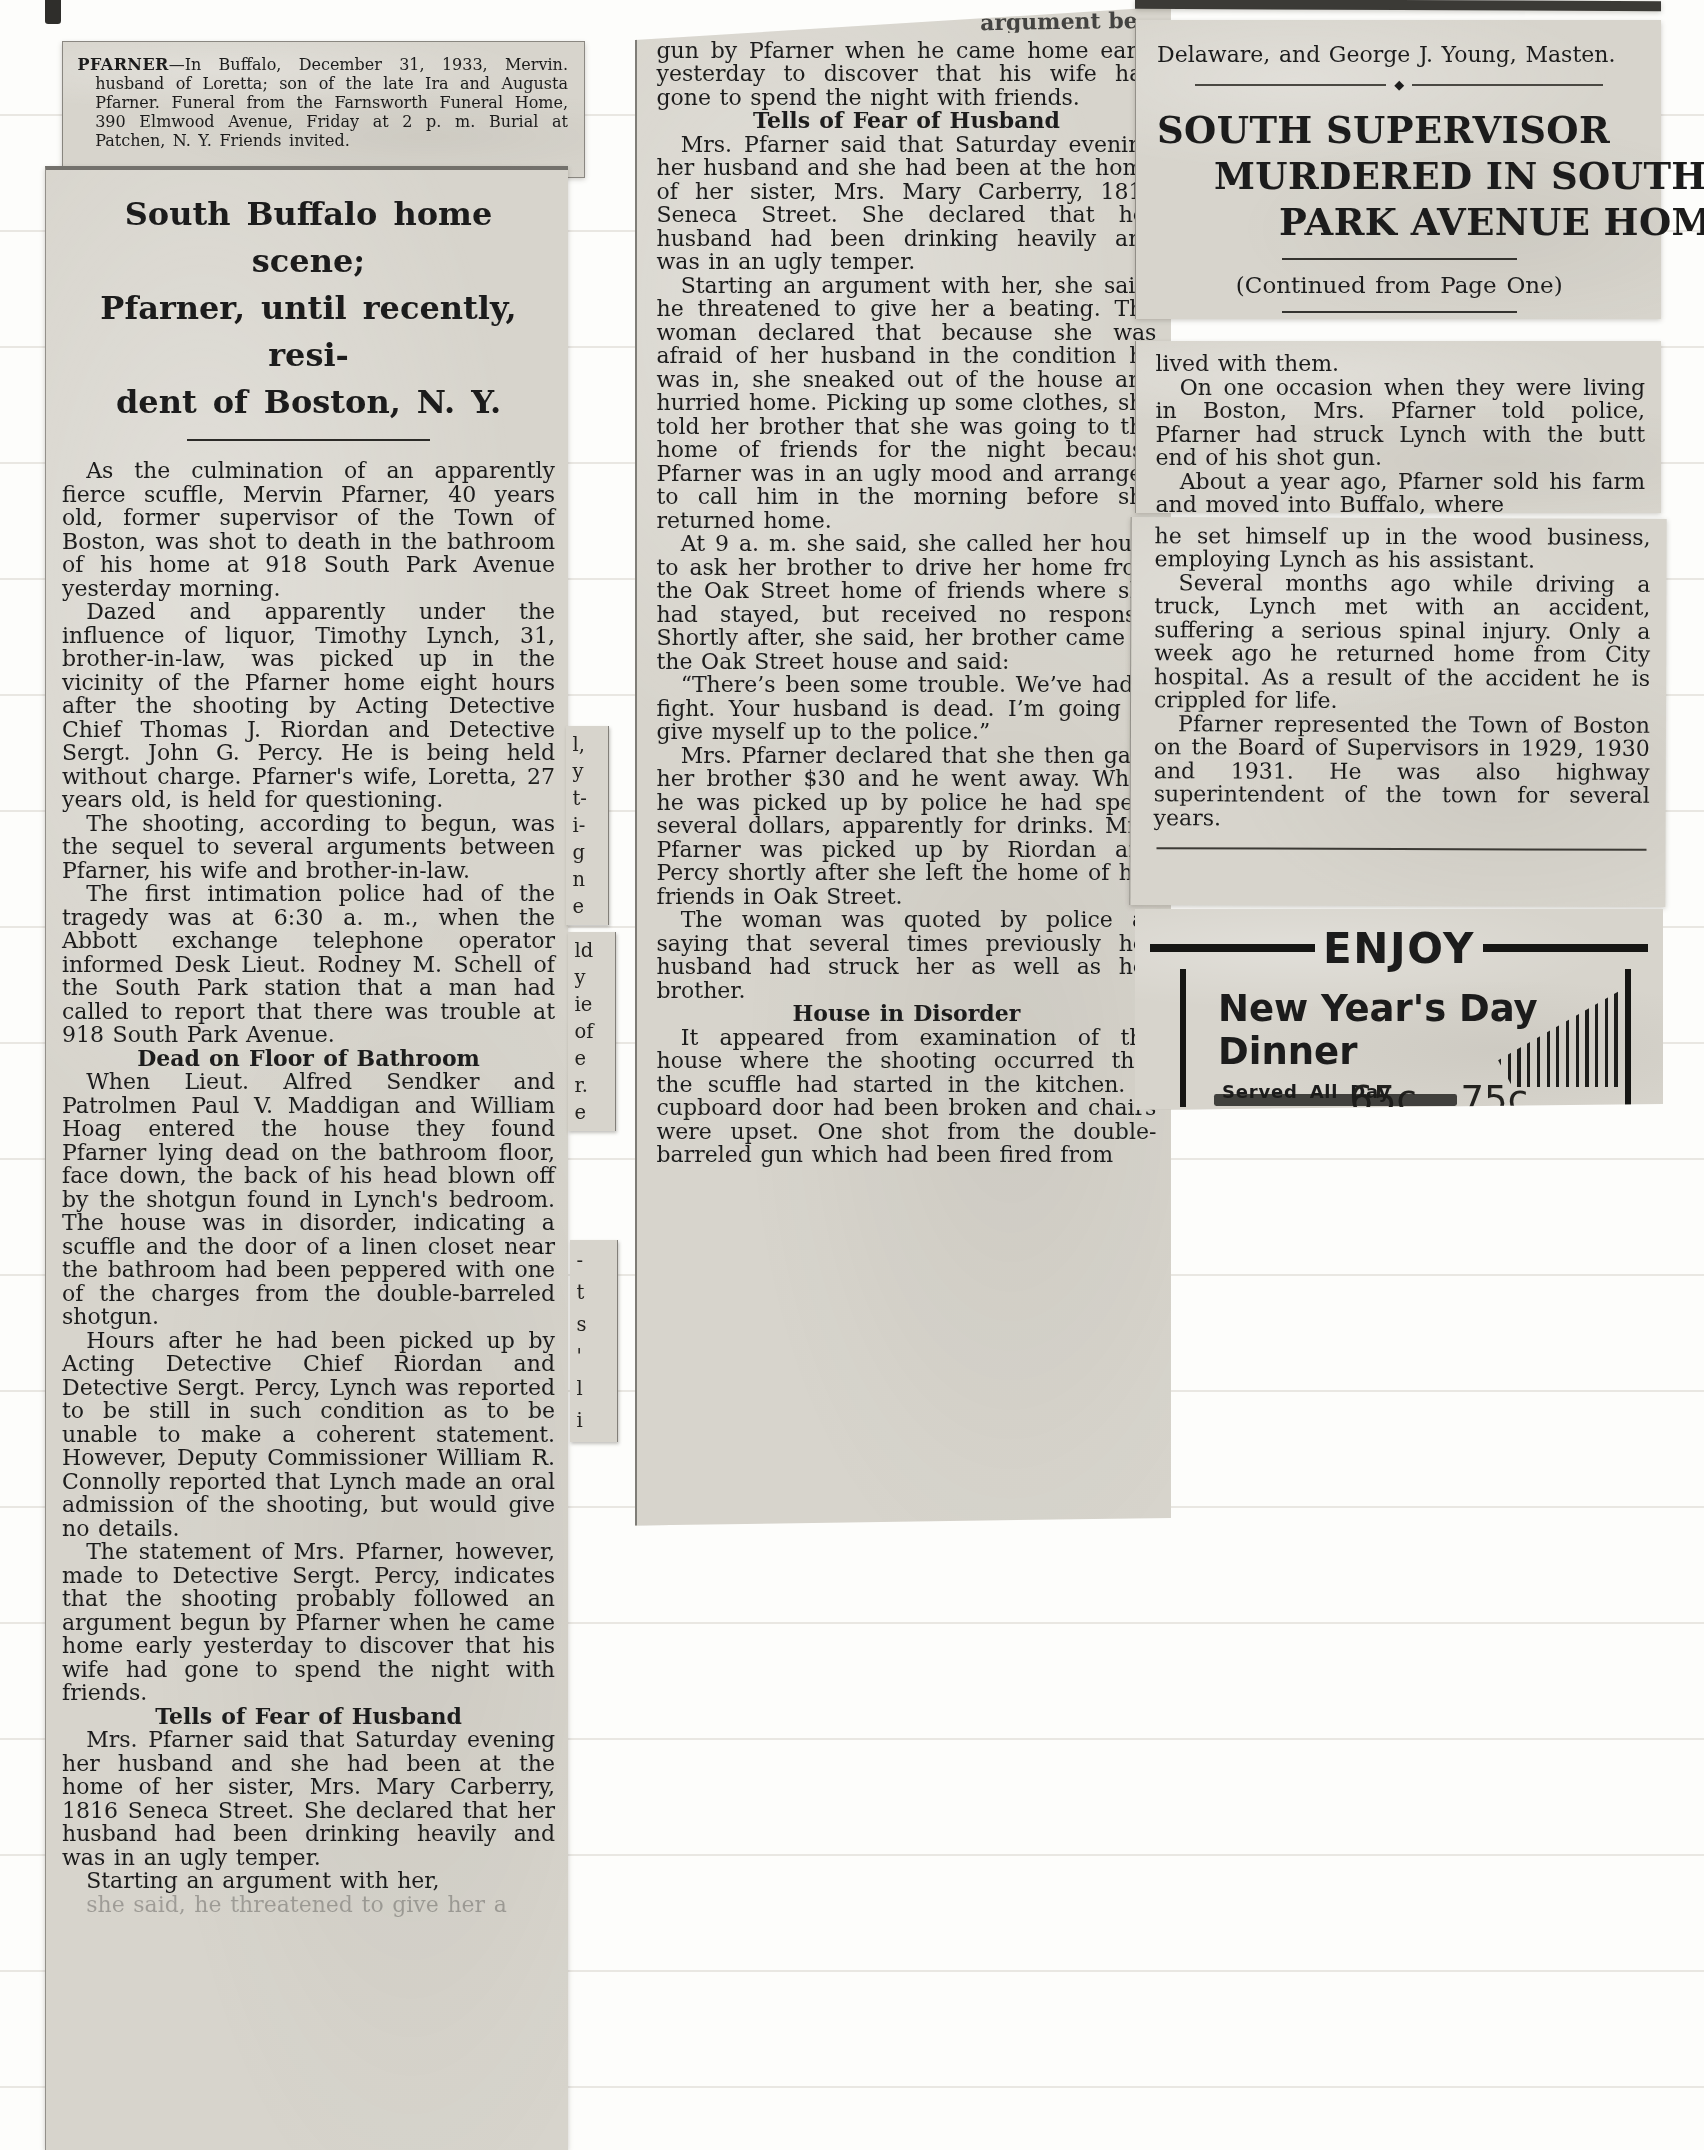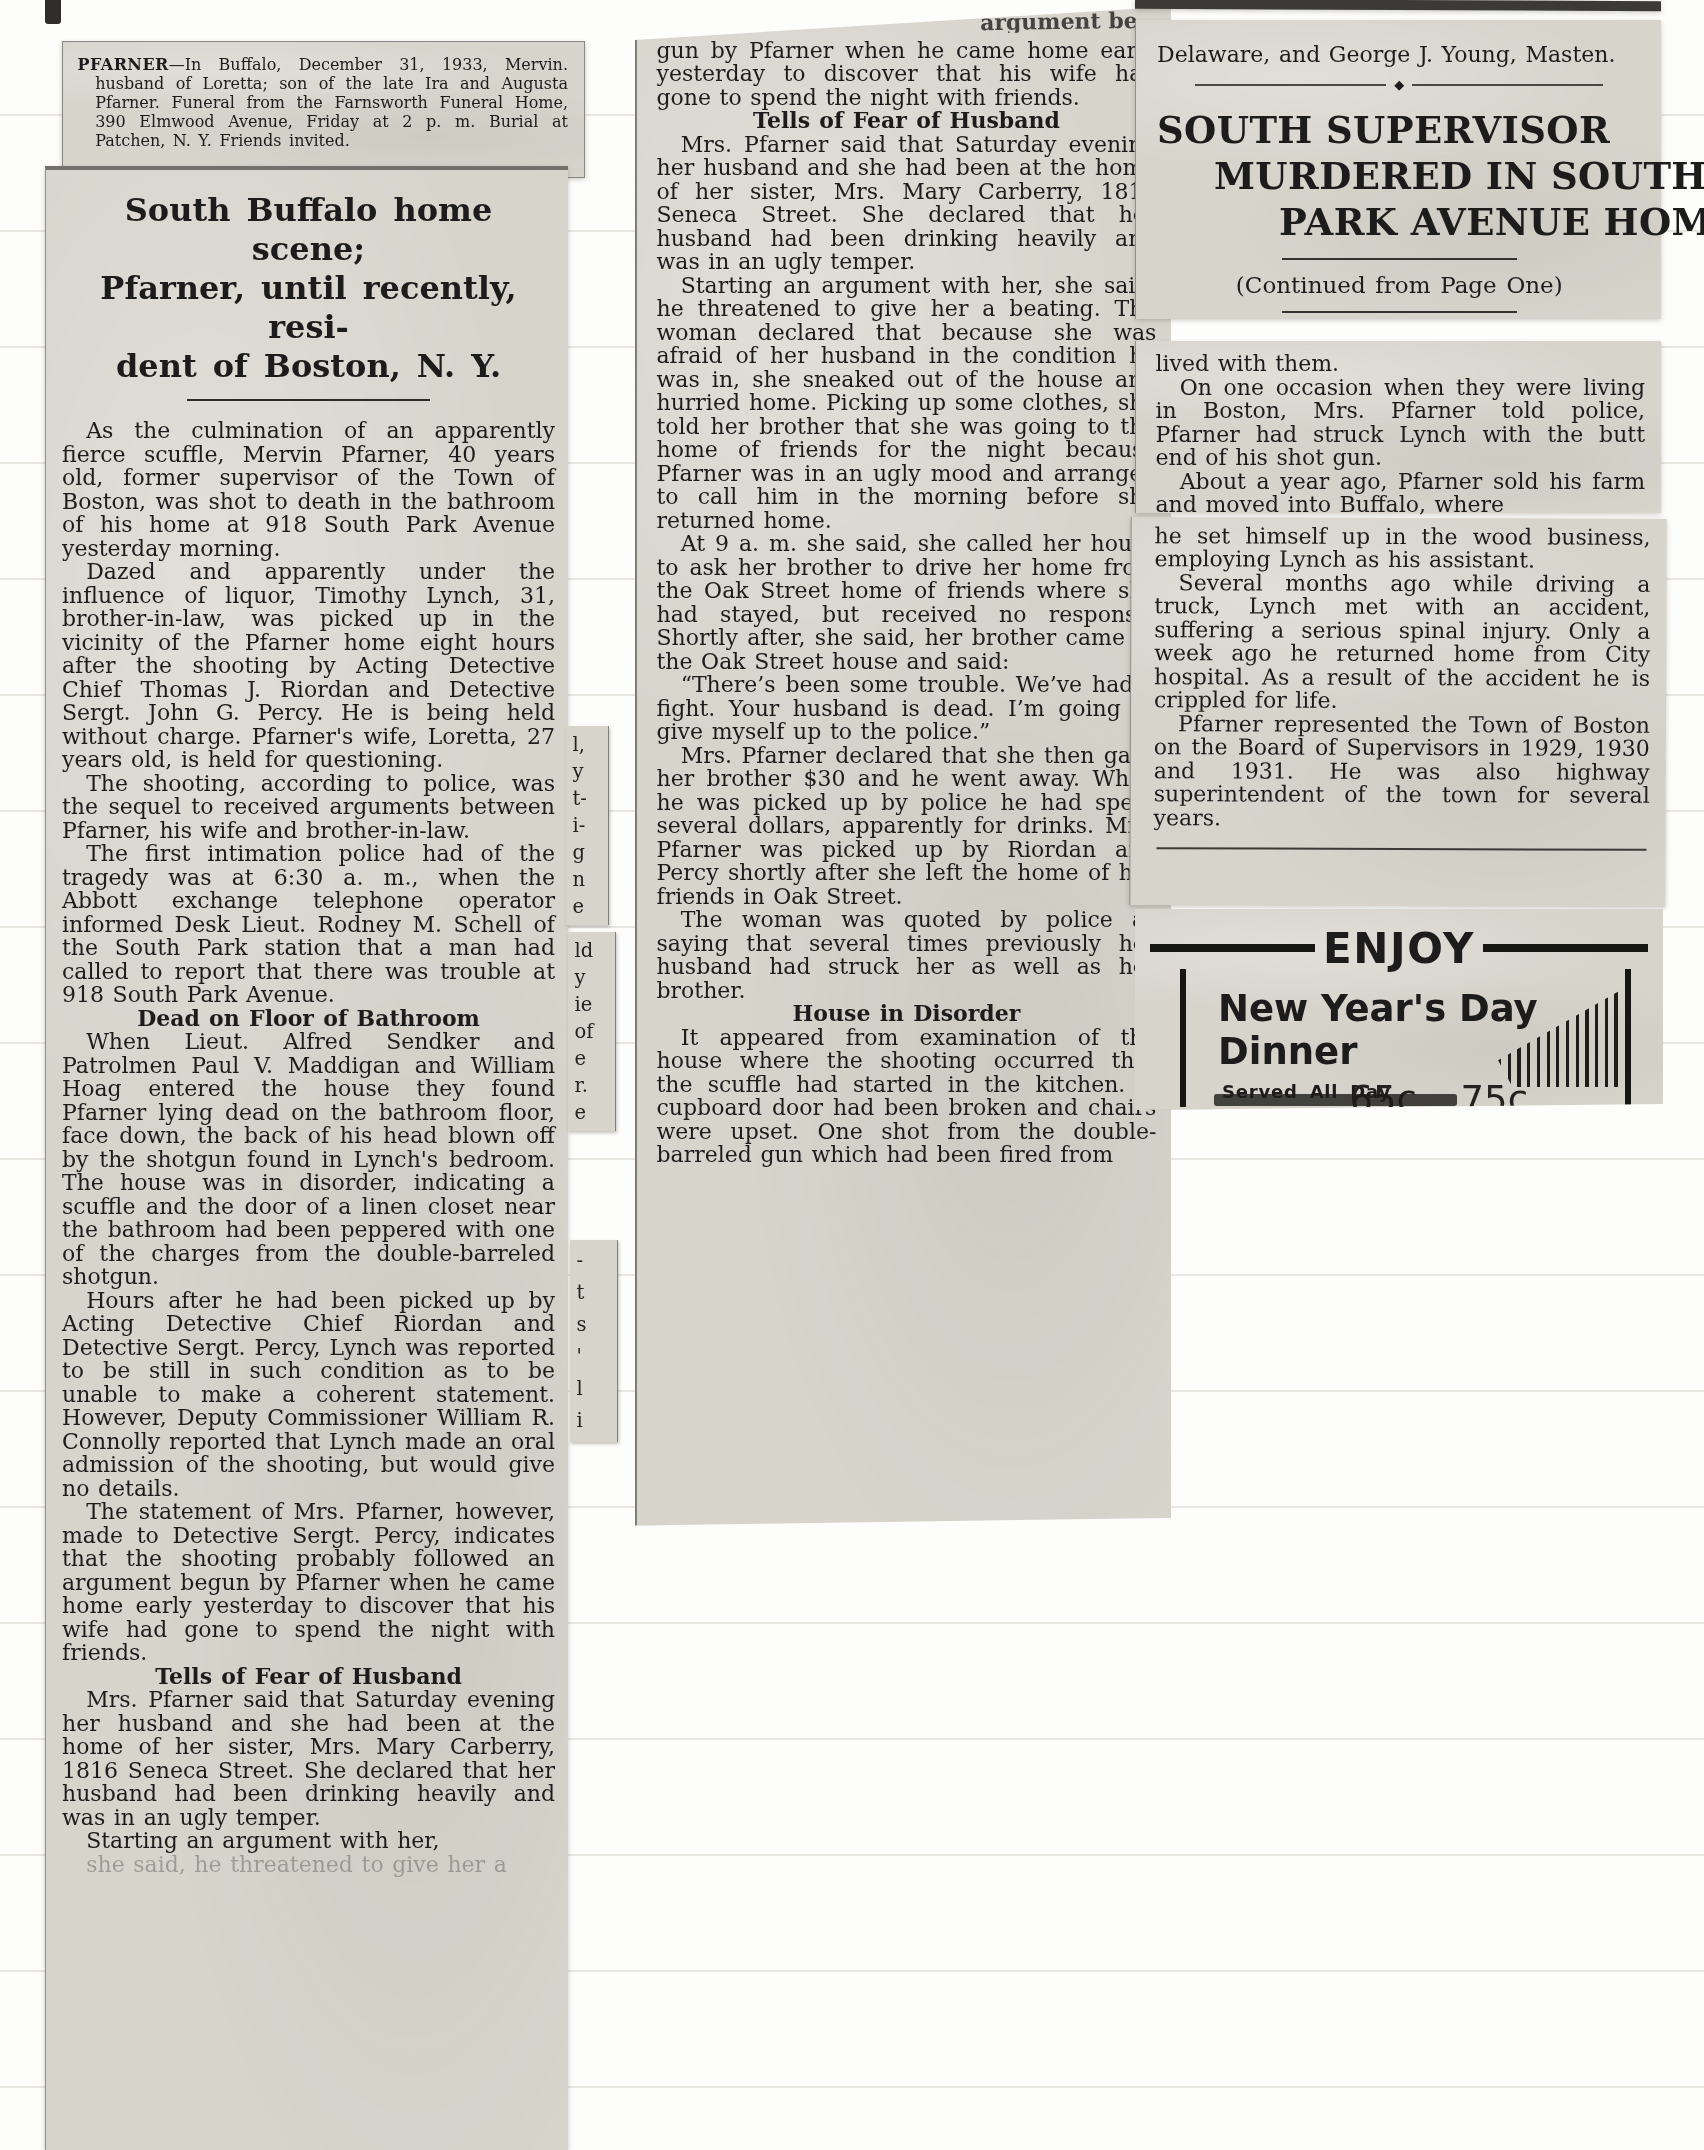--- a/index.html
+++ b/index.html
@@ -14,21 +14,21 @@
   .body-text p.noindent{text-indent:0;}
   .subhead{font-weight:700;text-align:center;font-size:22px;margin:11.4px 0 8px;text-indent:0 !important;}
   
   #obit{left:62px;top:41px;width:523px;height:137px;padding:13px 16px 0 14.6px;box-sizing:border-box;
     border:1.6px solid rgba(45,42,38,.45);font-size:16px;line-height:19px;text-align:justify;word-spacing:2.4px;}
   #obit .hang{padding-left:1.1em;text-indent:-1.1em;}
   #obit b{letter-spacing:0.4px;}
   
   #left-art{left:45px;top:166px;width:523px;height:1984px;padding:21px 13px 0 16px;box-sizing:border-box;
     border-top:4px solid rgba(35,33,30,.55);border-left:1.6px solid rgba(45,42,38,.4);}
-  .headline1{font-size:32px;font-weight:700;line-height:39px;text-align:center;word-spacing:4.9px;}
+  .headline1{font-size:32px;font-weight:700;line-height:47px;text-align:center;word-spacing:4.9px;}
   .hrule{height:2.4px;background:#2b2a27;margin:13px auto 18px;width:243px;}
   
   #mid-art{left:635px;top:6.5px;width:536px;height:1519px;padding:32px 14.6px 0 19.5px;box-sizing:border-box;
     border-left:2.4px solid rgba(40,38,34,.5);
     clip-path:polygon(0 2.2%,100% 0,100% 99.5%,0 100%);}
   #mid-frag{position:absolute;top:1.6px;right:24px;height:24px;overflow:hidden;font-weight:700;color:#2a2a28;
     font-size:22px;transform:rotate(-.8deg);opacity:.85;}
   
   #right-strip{left:1135px;top:0;width:526px;height:9.7px;background:#3b3a36;transform:rotate(.25deg);}
   #right-a{left:1135px;top:19.5px;width:526px;height:299px;padding:23px 19.5px 0 21px;box-sizing:border-box;
@@ -88,21 +88,21 @@
   <div class="clip" id="left-art">
     <div class="headline1">
       <div>South Buffalo home scene;</div>
       <div>Pfarner, until recently, resi-</div>
       <div>dent of Boston, N. Y.</div>
     </div>
     <div class="hrule"></div>
     <div class="body-text">
       <p>As the culmination of an apparently fierce scuffle, Mervin Pfarner, 40 years old, former supervisor of the Town of Boston, was shot to death in the bathroom of his home at 918 South Park Avenue yesterday morning.</p>
       <p>Dazed and apparently under the influence of liquor, Timothy Lynch, 31, brother-in-law, was picked up in the vicinity of the Pfarner home eight hours after the shooting by Acting Detective Chief Thomas J. Riordan and Detective Sergt. John G. Percy. He is being held without charge. Pfarner's wife, Loretta, 27 years old, is held for questioning.</p>
-      <p>The shooting, according to police, was the sequel to received arguments between Pfarner, his wife and brother-in-law.</p>
+      <p>The shooting, according to begun, was the sequel to several arguments between Pfarner, his wife and brother-in-law.</p>
       <p>The first intimation police had of the tragedy was at 6:30 a. m., when the Abbott exchange telephone operator informed Desk Lieut. Rodney M. Schell of the South Park station that a man had called to report that there was trouble at 918 South Park Avenue.</p>
       <p class="subhead">Dead on Floor of Bathroom</p>
       <p>When Lieut. Alfred Sendker and Patrolmen Paul V. Maddigan and William Hoag entered the house they found Pfarner lying dead on the bathroom floor, face down, the back of his head blown off by the shotgun found in Lynch's bedroom. The house was in disorder, indicating a scuffle and the door of a linen closet near the bathroom had been peppered with one of the charges from the double-barreled shotgun.</p>
       <p>Hours after he had been picked up by Acting Detective Chief Riordan and Detective Sergt. Percy, Lynch was reported to be still in such condition as to be unable to make a coherent statement. However, Deputy Commissioner William R. Connolly reported that Lynch made an oral admission of the shooting, but would give no details.</p>
       <p>The statement of Mrs. Pfarner, however, made to Detective Sergt. Percy, indicates that the shooting probably followed an argument begun by Pfarner when he came home early yesterday to discover that his wife had gone to spend the night with friends.</p>
       <p class="subhead">Tells of Fear of Husband</p>
       <p>Mrs. Pfarner said that Saturday evening her husband and she had been at the home of her sister, Mrs. Mary Carberry, 1816 Seneca Street. She declared that her husband had been drinking heavily and was in an ugly temper.</p>
       <p>Starting an argument with her,</p>
       <p class="faded-tail">she said, he threatened to give her a</p>
     </div>

